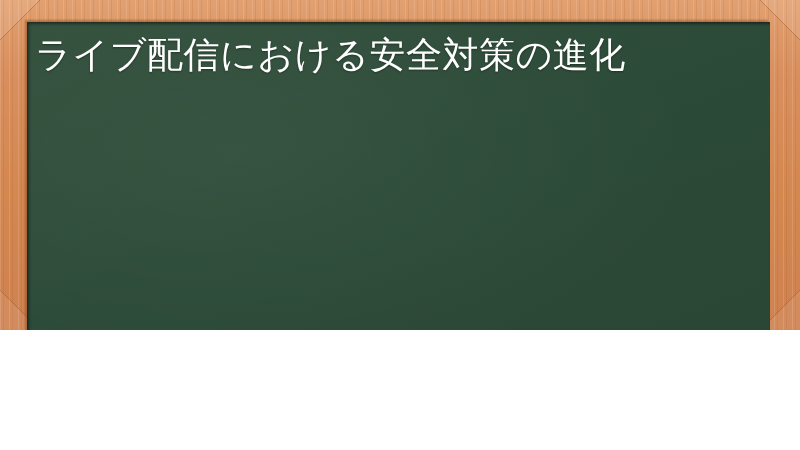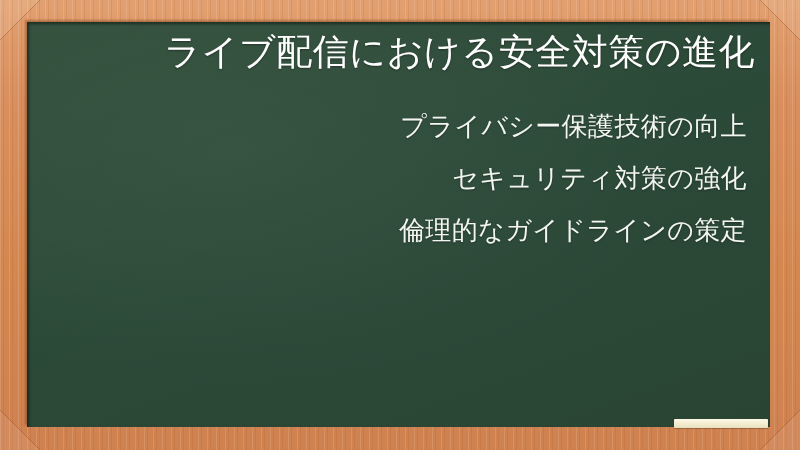--- a/index.html
+++ b/index.html
@@ -4,25 +4,24 @@
 <style>
   html, body {
     margin: 0;
     padding: 0;
     background: #ffffff;
   }
 
   #slide {
     position: relative;
     width: 800px;
-    height: 450px;
+    height: 330px;
     overflow: hidden;
-    font-family: Liberation Mono, monospace;
+    font-family: Liberation Sans, sans-serif;
     background: #d98f5e;
-    text-align: right;
   }
 
   
   .frame {
     position: absolute;
     inset: 0;
     background:
       repeating-linear-gradient(90deg,
         rgba(255,255,255,0.13) 0px,
         rgba(255,255,255,0.13) 1px,
@@ -125,24 +124,19 @@
   <div class="miter tl"></div>
   <div class="miter tr"></div>
   <div class="miter bl"></div>
   <div class="miter br"></div>
 
   <div class="board">
     <div class="board-inner">
 
       <div class="title">ライブ配信における安全対策の進化</div>
 
-      <ul class="bullets">
-        <li>プライバシー保護技術の向上</li>
-        <li>セキュリティ対策の強化</li>
-        <li>倫理的なガイドラインの策定</li>
-      </ul>
 
     </div>
   </div>
 
   <div class="chalk"></div>
 
 </div>
 
 </body></html>

